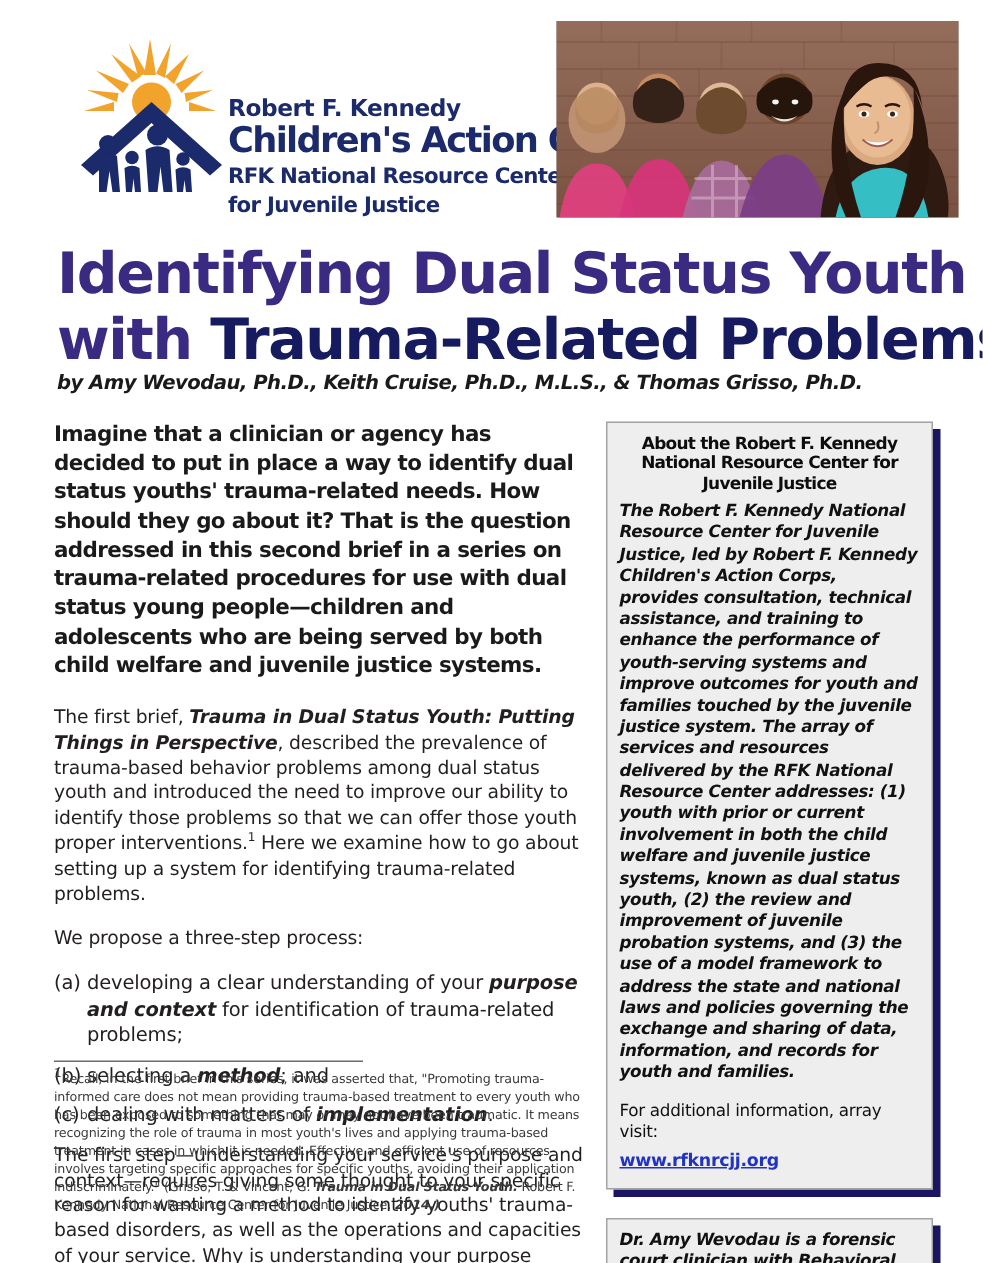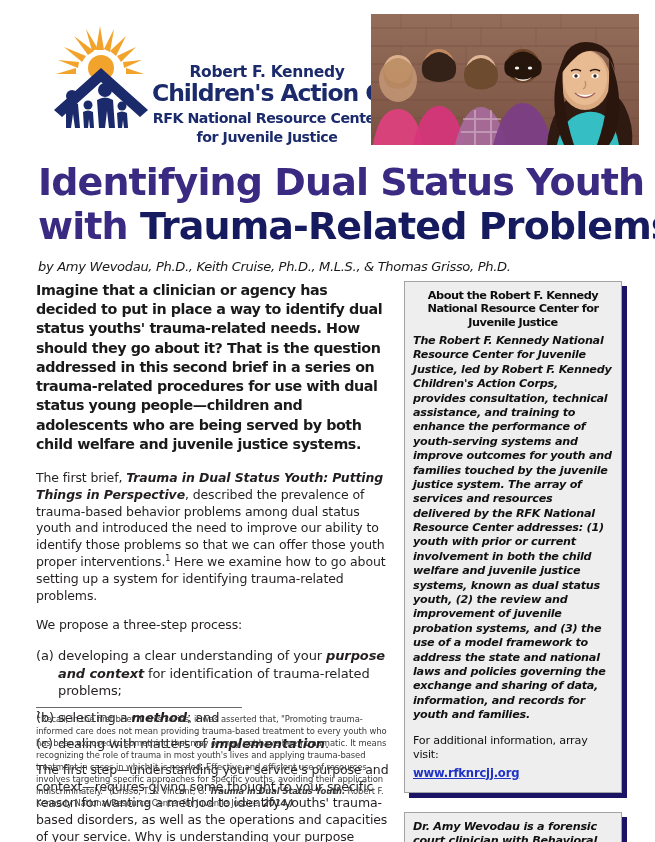--- a/index.html
+++ b/index.html
@@ -36,21 +36,20 @@
     left: 0;
     top: 2px;
     width: 112px;
     height: 108px;
   }
   #logo-text {
     position: absolute;
     left: 104px;
     top: 42px;
     width: 230px;
-    text-align: center;
   }
   .logo-line1 {
     font-family: "DejaVu Sans", sans-serif;
     font-weight: bold;
     font-size: 15.5px;
     color: #1b2a6b;
     letter-spacing: -0.3px;
     line-height: 1.05;
     white-space: nowrap;
   }
@@ -99,23 +98,23 @@
     font-weight: bold;
     font-size: 38px;
     line-height: 1.16;
     letter-spacing: -0.9px;
     margin: 0;
     white-space: nowrap;
   }
   .t-violet { color: #3b2a82; }
   .t-navy   { color: #161a5e; }
   .byline {
-    margin-top: 11px;
-    font-family: "DejaVu Sans", sans-serif;
-    font-weight: normal;
+    margin-top: 0;
+    font-family: "DejaVu Sans", sans-serif;
+    font-weight: bold;
     font-style: italic;
     font-size: 13.1px;
     letter-spacing: -0.35px;
     color: #1a1a1a;
     white-space: nowrap;
   }
 
   
   #left-col {
     position: absolute;

